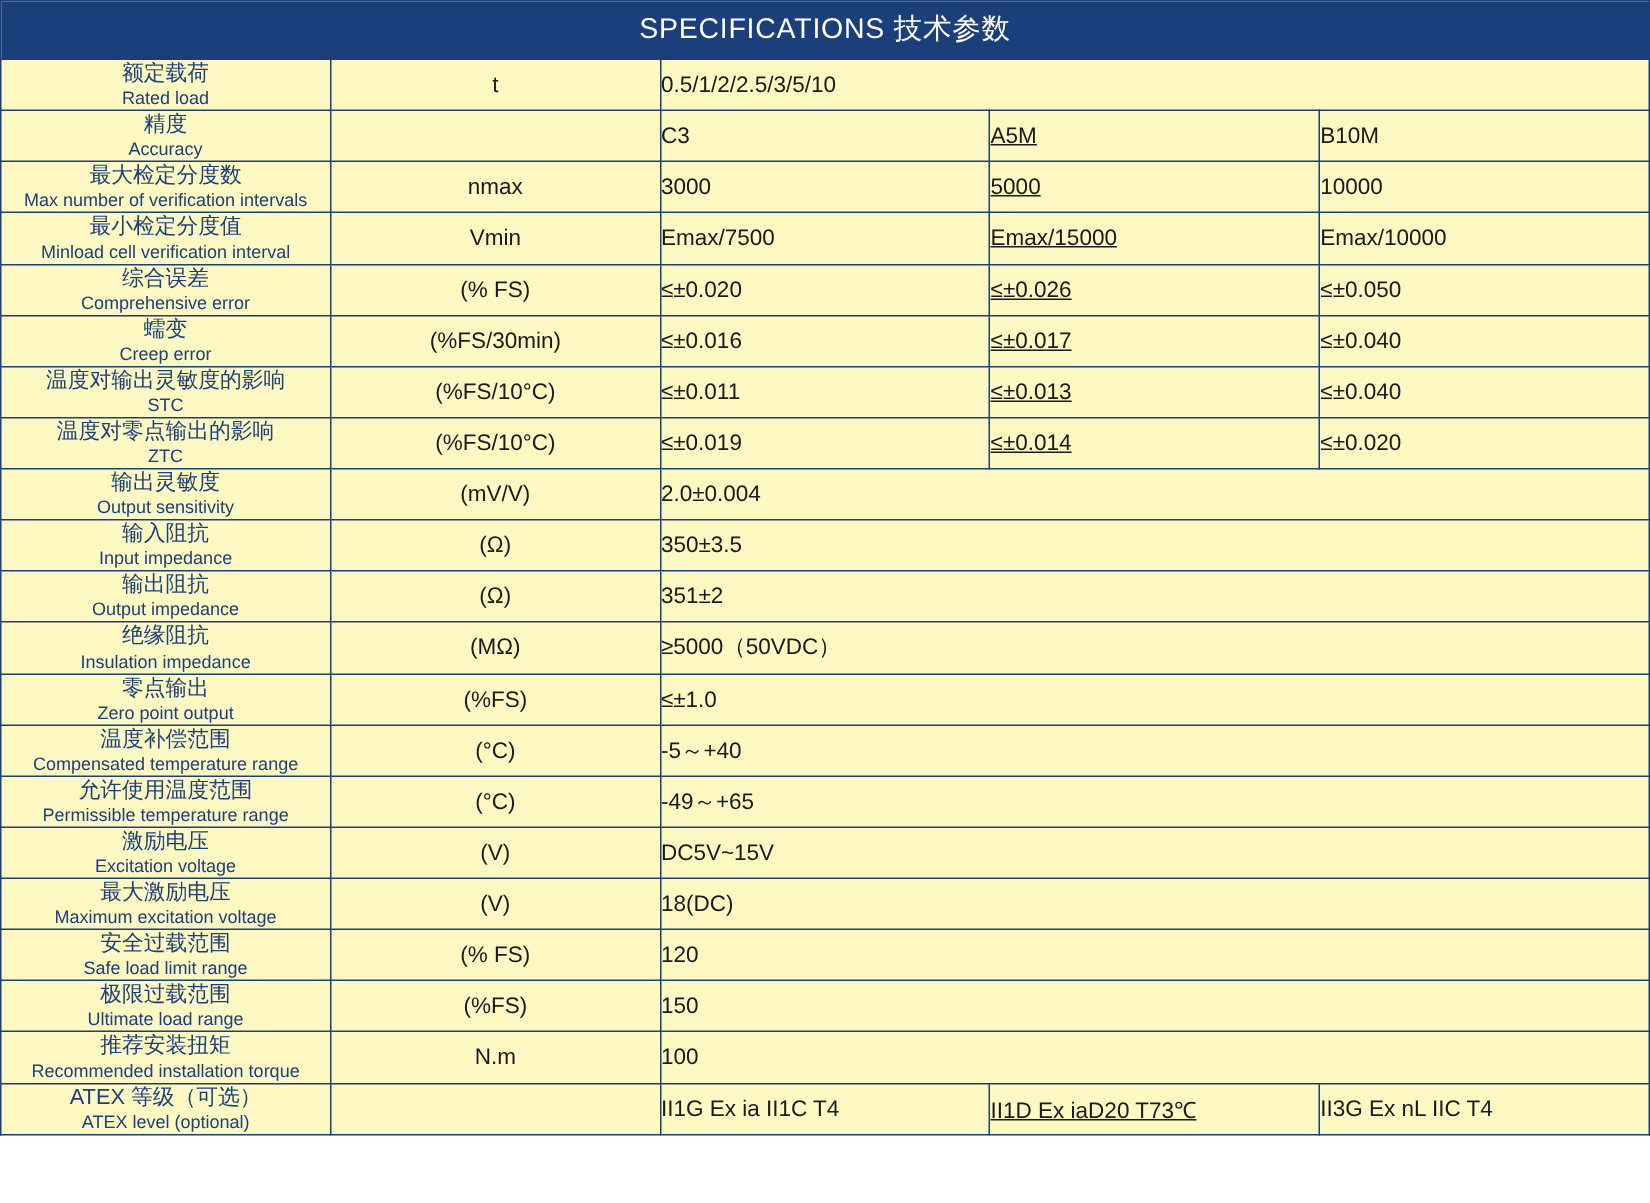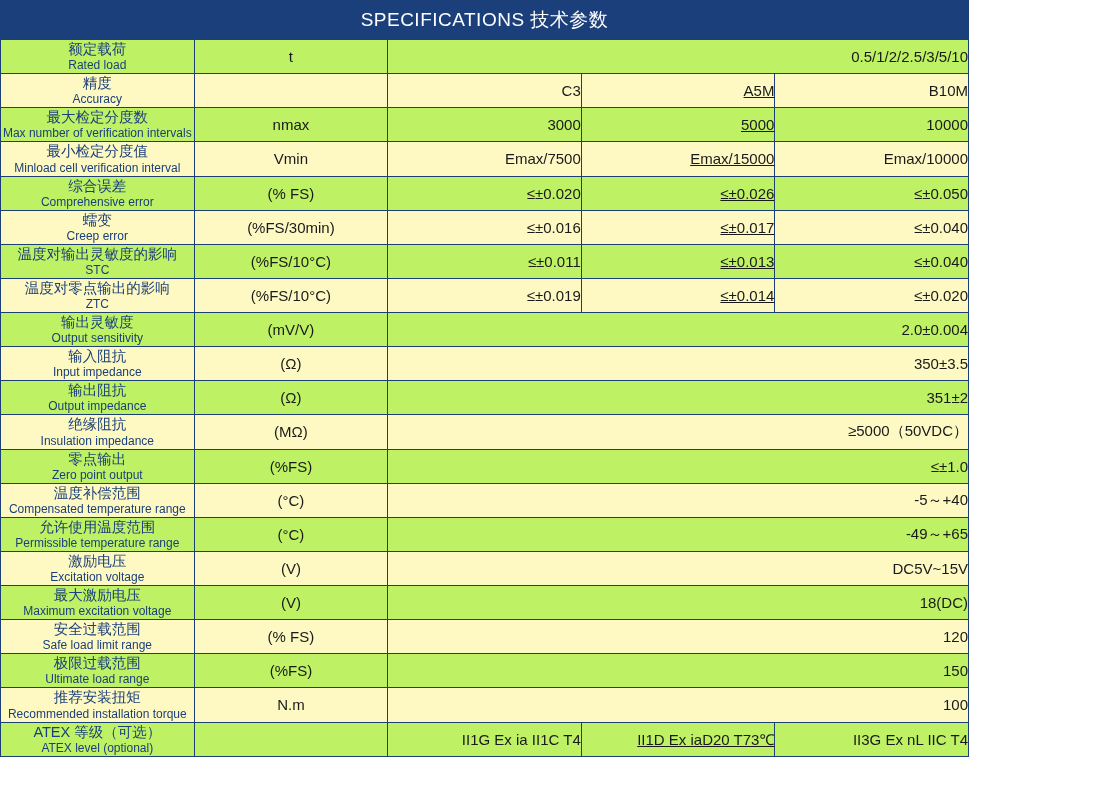--- a/index.html
+++ b/index.html
@@ -8,42 +8,42 @@
     background: #ffffff;
   }
   body {
     width: 1100px;
     height: 802px;
     font-family: "Liberation Sans", sans-serif;
     color: #1a1a1a;
     overflow: hidden;
   }
   .spec-table {
-    width: 969px;
+    width: 1100px;
     border-collapse: collapse;
     table-layout: fixed;
     border-radius: 10px;
   }
   .spec-table td, .spec-table th {
     border: 1px solid #1d3f77;
     padding: 0;
     vertical-align: middle;
   }
   .title-bar {
     background: #1b3f7a;
     color: #ffffff;
     text-align: center;
     font-size: 19px;
     letter-spacing: 0.5px;
     height: 38px;
     line-height: 38px;
     font-weight: normal;
     border: 1px solid #1d3f77;
   }
-  .row-odd td { background: #bef264; }
+  .row-odd td { background: #fef9c3; }
   .row-even td { background: #fef9c3; }
 
   .param-cell {
     width: 275px;
     text-align: center;
     padding: 5px 4px;
     line-height: 1.25;
   }
   .param-cn {
     display: block;
@@ -55,21 +55,21 @@
     font-size: 12px;
     color: #1b3f7a;
   }
   .unit-cell {
     width: 148px;
     text-align: center;
     font-size: 15px;
     color: #1a1a1a;
   }
   .val-cell {
-    text-align: right;
+    text-align: left;
     font-size: 15px;
     color: #1a1a1a;
     padding: 6px 4px;
   }
   .val-c3 { width: 226px; }
   .val-a5m { width: 226px; text-decoration: underline; }
   .val-b10m { width: 225px; }
   .val-span3 { width: 677px; }
 </style>
 </head>

